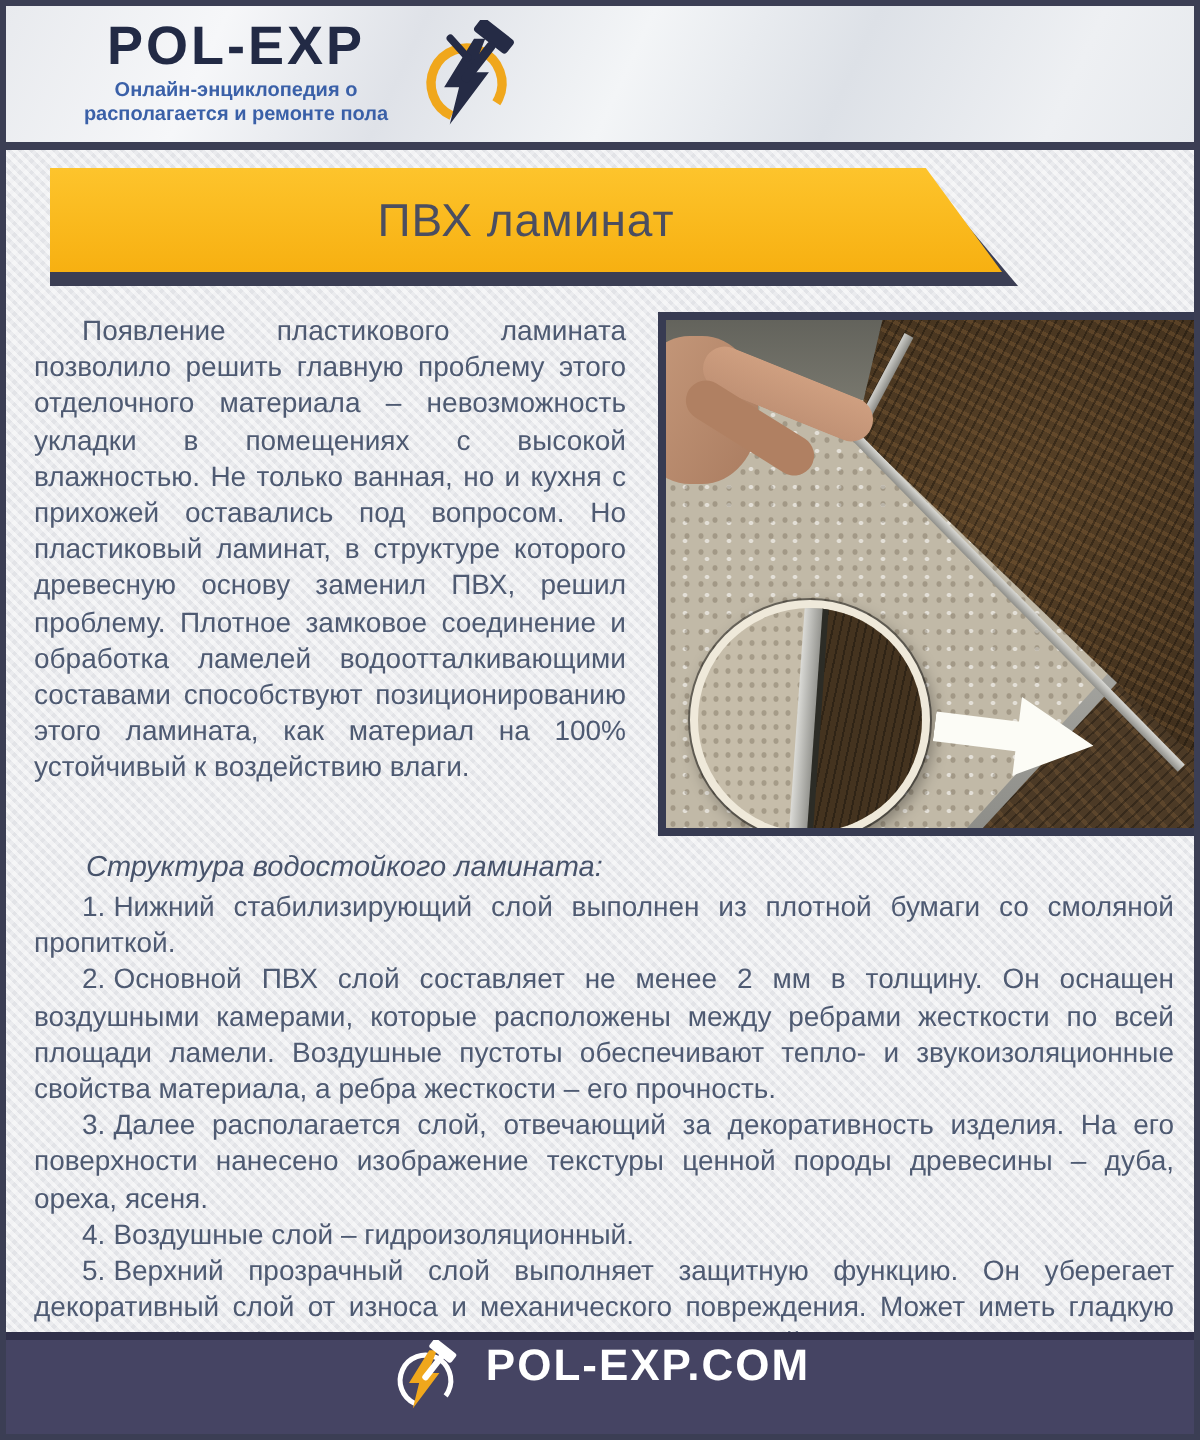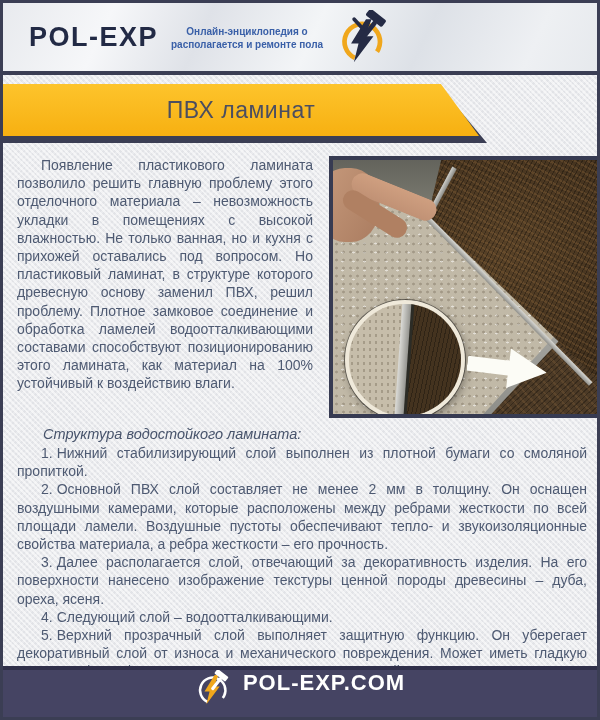--- a/index.html
+++ b/index.html
@@ -7,27 +7,27 @@
   .page{position:relative;width:600px;height:720px;box-sizing:border-box;
     border:3px solid #3b3e54;overflow:hidden;
     background-color:#eaebee;
     background-image:
       repeating-linear-gradient(45deg, rgba(255,255,255,.55) 0 2px, transparent 2px 4px),
       repeating-linear-gradient(-45deg, rgba(120,125,140,.07) 0 2px, transparent 2px 4px);}
   
   .header{height:68px;border-bottom:4px solid #3b3e54;display:flex;align-items:center;
     background:linear-gradient(115deg,#e8eaee 0%,#f6f7f9 18%,#dfe2e8 34%,#f3f5f7 52%,#dde1e7 70%,#eef0f3 88%,#e6e9ed 100%);}
   .brand-block{display:flex;align-items:center;padding-left:26px;}
-  .brand-col{display:flex;flex-direction:row;align-items:center;}
+  .brand-col{display:flex;flex-direction:column;align-items:center;}
   .brand{font-size:27px;font-weight:bold;letter-spacing:1.5px;color:#222a45;line-height:1;}
   .tagline{width:178px;margin-top:3px;font-size:10px;font-weight:bold;line-height:1.25;
     text-align:center;color:#3a60a8;}
   .logo-svg{width:56px;height:56px;margin-left:2px;margin-top:2px;}
   
-  .banner{position:relative;height:60px;margin-top:9px;}
+  .banner{position:relative;height:60px;margin-top:9px;margin-left:22px;}
   .banner-back{position:absolute;left:0;top:7px;width:484px;height:52px;background:#3b3e54;
     clip-path:polygon(0 0,91% 0,100% 100%,0 100%);}
   .banner-front{position:absolute;left:0;top:0;width:476px;height:52px;
     background:linear-gradient(#fdc42c,#f7b011);
     clip-path:polygon(0 0,92% 0,100% 100%,0 100%);
     display:flex;align-items:center;justify-content:center;}
   .banner-title{font-size:23px;color:#4b4e60;letter-spacing:.5px;}
   
   .content{padding:12px 10px 0 14px;height:536px;overflow:hidden;box-sizing:border-box;}
   .intro-row{display:flex;gap:16px;}
@@ -152,21 +152,21 @@
     <p class="li">
       <span class="li-marker">1.</span><span>Нижний стабилизирующий слой выполнен из плотной бумаги со смоляной пропиткой.</span>
     </p>
     <p class="li">
       <span class="li-marker">2.</span><span>Основной ПВХ слой составляет не менее 2 мм в толщину. Он оснащен воздушными камерами, которые расположены между ребрами жесткости по всей площади ламели. Воздушные пустоты обеспечивают тепло- и звукоизоляционные свойства материала, а ребра жесткости – его прочность.</span>
     </p>
     <p class="li">
       <span class="li-marker">3.</span><span>Далее располагается слой, отвечающий за декоративность изделия. На его поверхности нанесено изображение текстуры ценной породы древесины – дуба, ореха, ясеня.</span>
     </p>
     <p class="li">
-      <span class="li-marker">4.</span><span>Следующий слой – водоотталкивающими.</span>
+      <span class="li-marker">4.</span><span>Воздушные слой – гидроизоляционный.</span>
     </p>
     <p class="li">
       <span class="li-marker">5.</span><span>Верхний прозрачный слой выполняет защитную функцию. Он уберегает декоративный слой от износа и механического повреждения. Может иметь гладкую или рельефную фактуру, которая повторяет декоративный рисунок ламели.</span>
     </p>
   </div>
 
   <div class="footer">
     <svg class="footer-logo-svg" viewBox="0 0 60 60">
       <circle cx="28" cy="32" r="20" fill="none" stroke="#ffffff" stroke-width="4" stroke-dasharray="98 28" transform="rotate(115 28 32)"></circle>
       <path d="M31 8 L15 34 L23 34 L18 54 L39 26 L30 26 L37 8 Z" fill="#f0a71c"></path>

